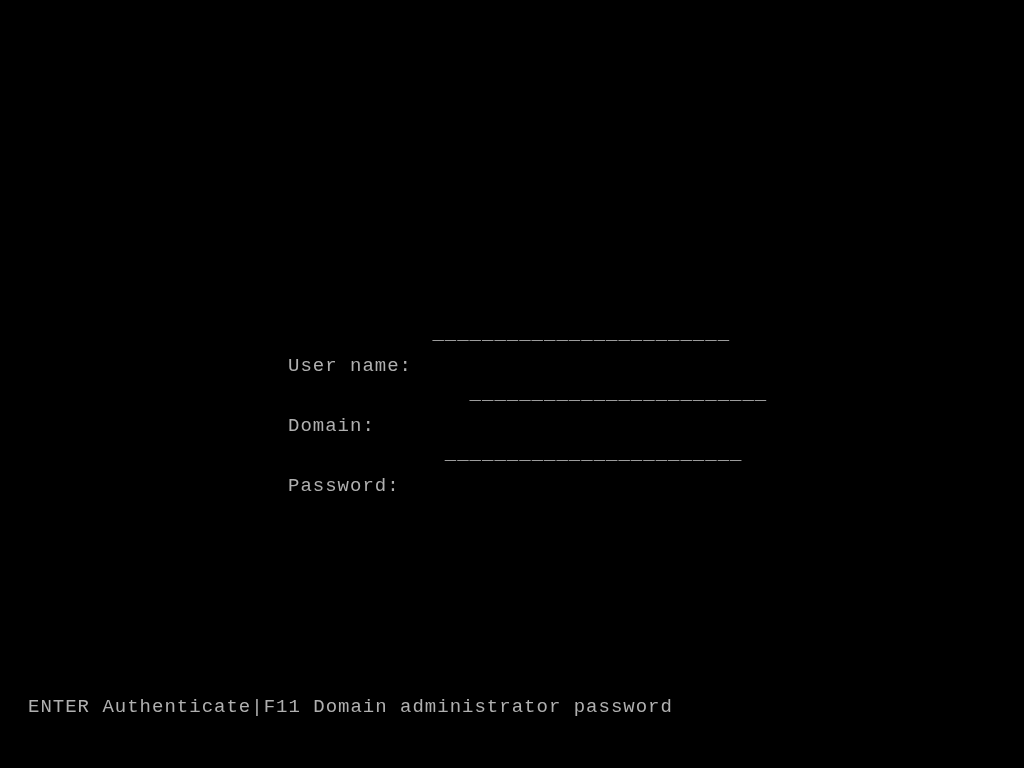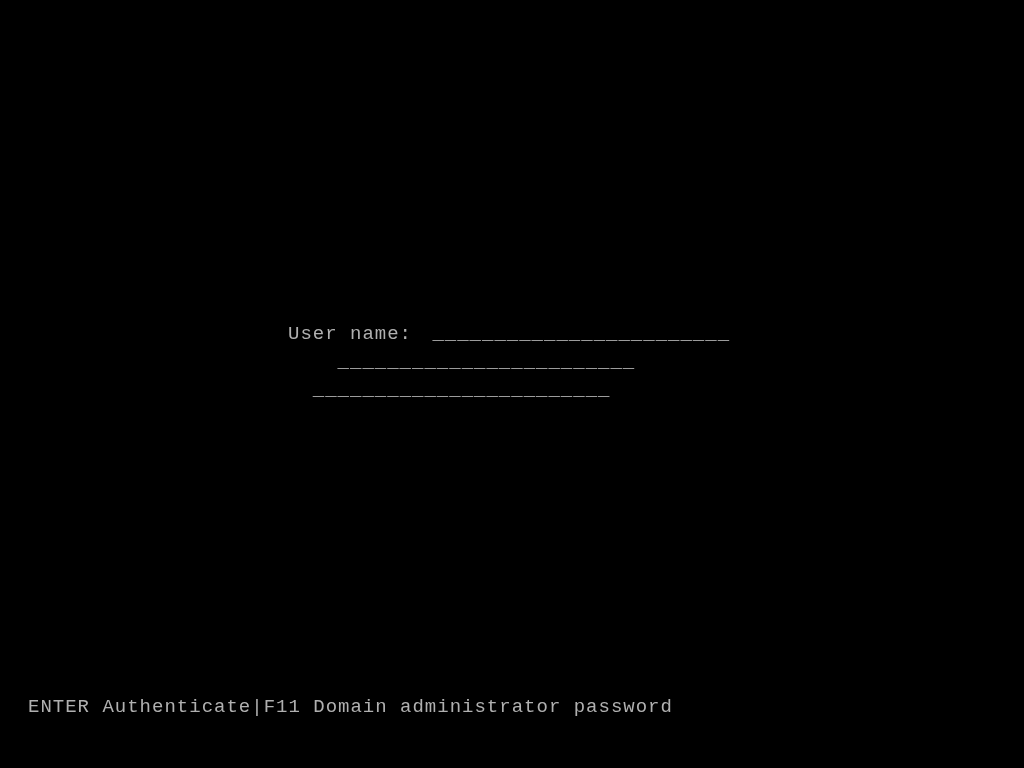--- a/index.html
+++ b/index.html
@@ -24,39 +24,40 @@
       left: 288px;
     }
     .form-row {
       display: flex;
       line-height: 28px;
       white-space: pre;
     }
     .form-label {
       min-width: 132px;
       display: inline-block;
+      margin-top: 32px;
     }
     .underline {
       color: #b0b0b0;
     }
     .footer {
       position: absolute;
       bottom: 50px;
       left: 28px;
       white-space: pre;
     }
   </style>
 </head>
 <body>
 
 <div class="login-form">
   <div class="form-row">
     <span class="form-label">User name:</span><span> </span><span class="underline">________________________</span>
   </div>
   <div class="form-row">
-    <span>    </span><span class="underline">________________________</span>
+    <span class="form-label">Domain:</span><span>    </span><span class="underline">________________________</span>
   </div>
   <div class="form-row">
-    <span>  </span><span class="underline">________________________</span>
+    <span class="form-label">Password:</span><span>  </span><span class="underline">________________________</span>
   </div>
 </div>
 
 <div class="footer">ENTER Authenticate|F11 Domain administrator password</div>
 
 </body></html>

